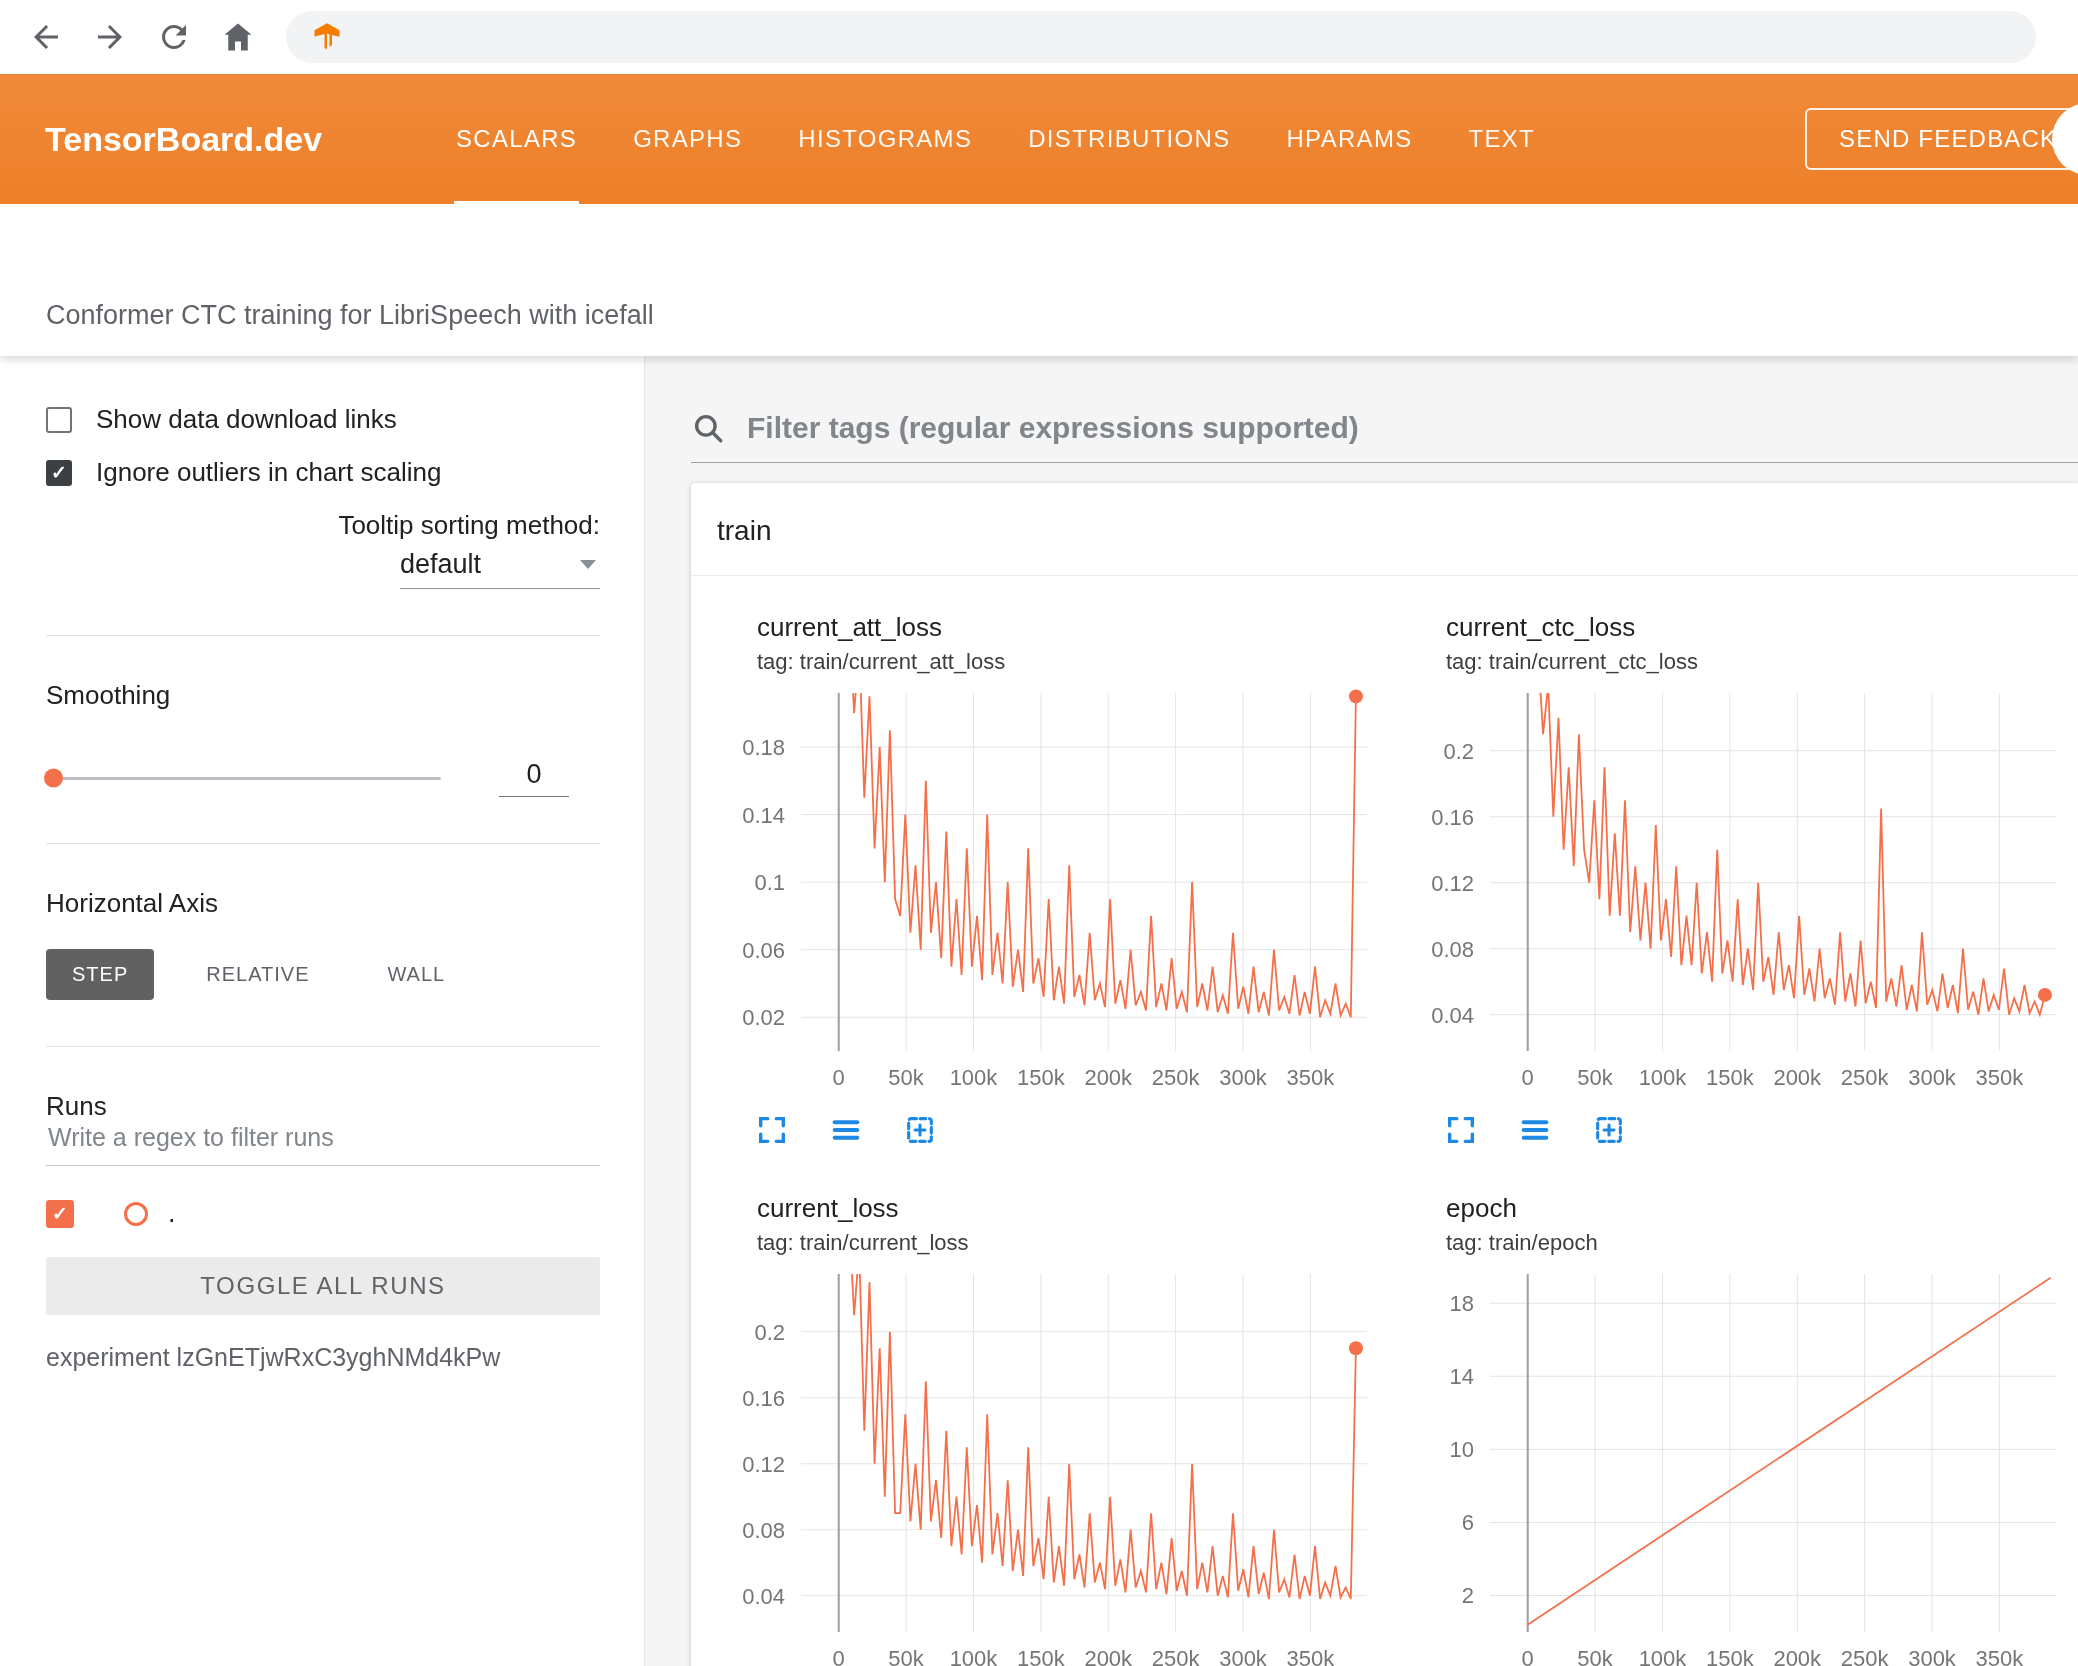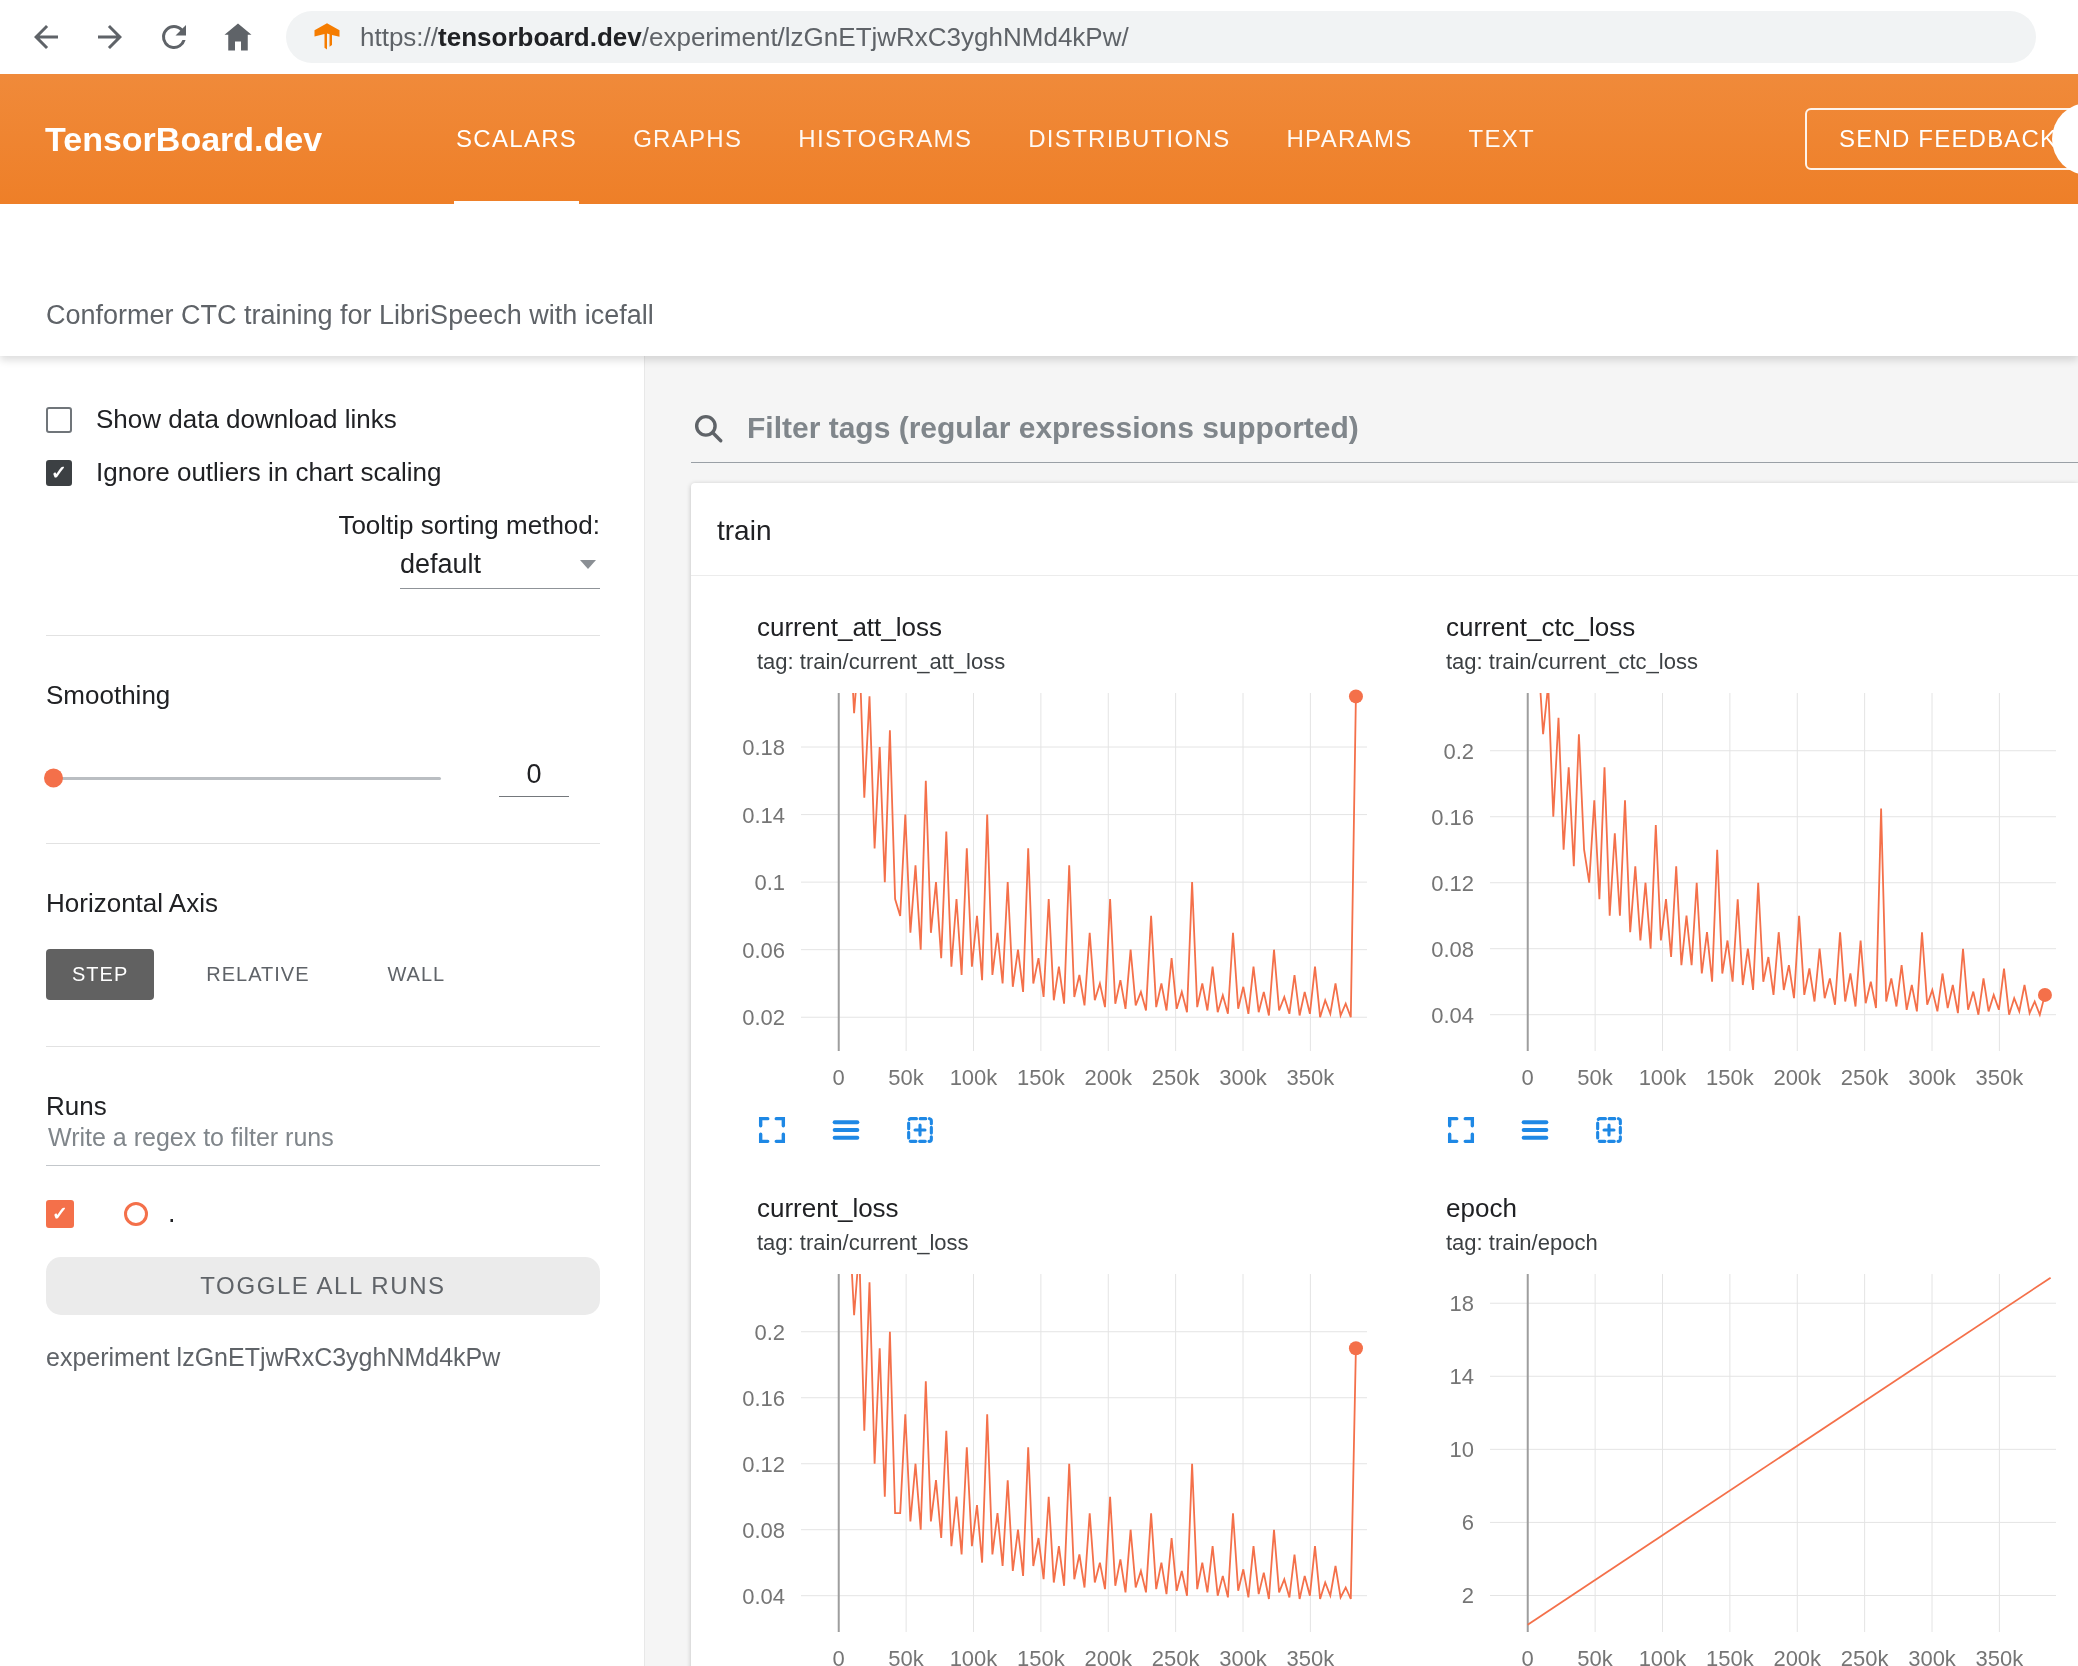--- a/index.html
+++ b/index.html
@@ -51,21 +51,21 @@
   .slider-value{margin-left:58px;width:70px;text-align:center;font-size:27px;color:#202124;border-bottom:1px solid #74787c;padding-bottom:6px;}
   .axis-buttons{margin-top:30px;display:flex;align-items:center;}
   .axis-btn{font-size:20px;letter-spacing:1px;color:#5f6368;padding:14px 26px;border-radius:4px;margin-right:26px;cursor:pointer;}
   .axis-btn.active{background:#616161;color:#fff;}
   .runs-filter-wrap{border-bottom:1px solid #c3c7cb;padding-bottom:12px;}
   .runs-filter-wrap input{border:none;outline:none;background:transparent;width:100%;font-size:25px;color:#202124;font-family:"Liberation Sans",sans-serif;}
   .runs-filter-wrap input::placeholder{color:#80868b;}
   .run-row{margin-top:32px;display:flex;align-items:center;}
   .run-circle{width:24px;height:24px;border:3px solid #f4704a;border-radius:50%;margin-left:26px;box-sizing:border-box;flex:0 0 auto;}
   .run-label{margin-left:20px;font-size:27px;color:#202124;}
-  .toggle-all{margin-top:28px;width:100%;height:58px;background:#ebebeb;border:none;border-radius:15px;font-size:24px;letter-spacing:1.6px;color:#5f6368;display:flex;align-items:center;justify-content:center;cursor:pointer;font-family:"Liberation Sans",sans-serif;}
+  .toggle-all{margin-top:28px;width:100%;height:58px;background:#ebebeb;border:none;border-radius:2px;font-size:24px;letter-spacing:1.6px;color:#5f6368;display:flex;align-items:center;justify-content:center;cursor:pointer;font-family:"Liberation Sans",sans-serif;}
   .experiment-label{margin-top:28px;font-size:25px;color:#5f6368;}
   
   .main{flex:1;padding:54px 0 0 46px;box-sizing:border-box;overflow:hidden;position:relative;min-width:0;}
   .filter-row{display:flex;align-items:center;border-bottom:1px solid #9aa0a6;padding-bottom:16px;}
   .search-icon{width:34px;height:34px;margin-right:20px;flex:0 0 auto;}
   .search-icon svg{width:100%;height:100%;}
   .filter-row input{border:none;outline:none;background:transparent;flex:1;font-size:30px;color:#404040;font-family:"Liberation Sans",sans-serif;min-width:0;font-weight:bold;}
   .filter-row input::placeholder{color:#80868b;}
   .card{margin-top:20px;background:#fff;border-radius:4px 0 0 0;box-shadow:0 1px 5px rgba(0,0,0,0.22);min-height:1250px;}
   .card-header{padding:32px 26px 28px;font-size:28px;color:#202124;border-bottom:1px solid #ececec;cursor:pointer;}
@@ -101,21 +101,20 @@
     <svg viewBox="0 0 24 24">
         <path d="M12 3 3 10.5h2.5V21H10v-6h4v6h4.5V10.5H21z" fill="#5f6368"></path>
       </svg>
   </span>
   <div class="url-bar">
     <span class="favicon">
       <svg viewBox="0 0 24 24">
           <path fill="#f57c00" d="M12 1 2 6.6v4.9l8-1.9v11l2 1.4V9.2l2 .5v10l2-1.4v-8l6 1.5V6.6z"></path>
         </svg>
     </span>
-    <span class="url-text"><span>https://</span><span class="url-host">tensorboard.dev</span><span>/experiment/lzGnETjwRxC3yghNMd4kPw/</span></span>
   </div>
 </div>
 
 <div class="app-header">
   <div class="brand">TensorBoard.dev</div>
   <nav class="tabs">
       <div class="tab active">SCALARS</div>
       <div class="tab">GRAPHS</div>
       <div class="tab">HISTOGRAMS</div>
       <div class="tab">DISTRIBUTIONS</div>

